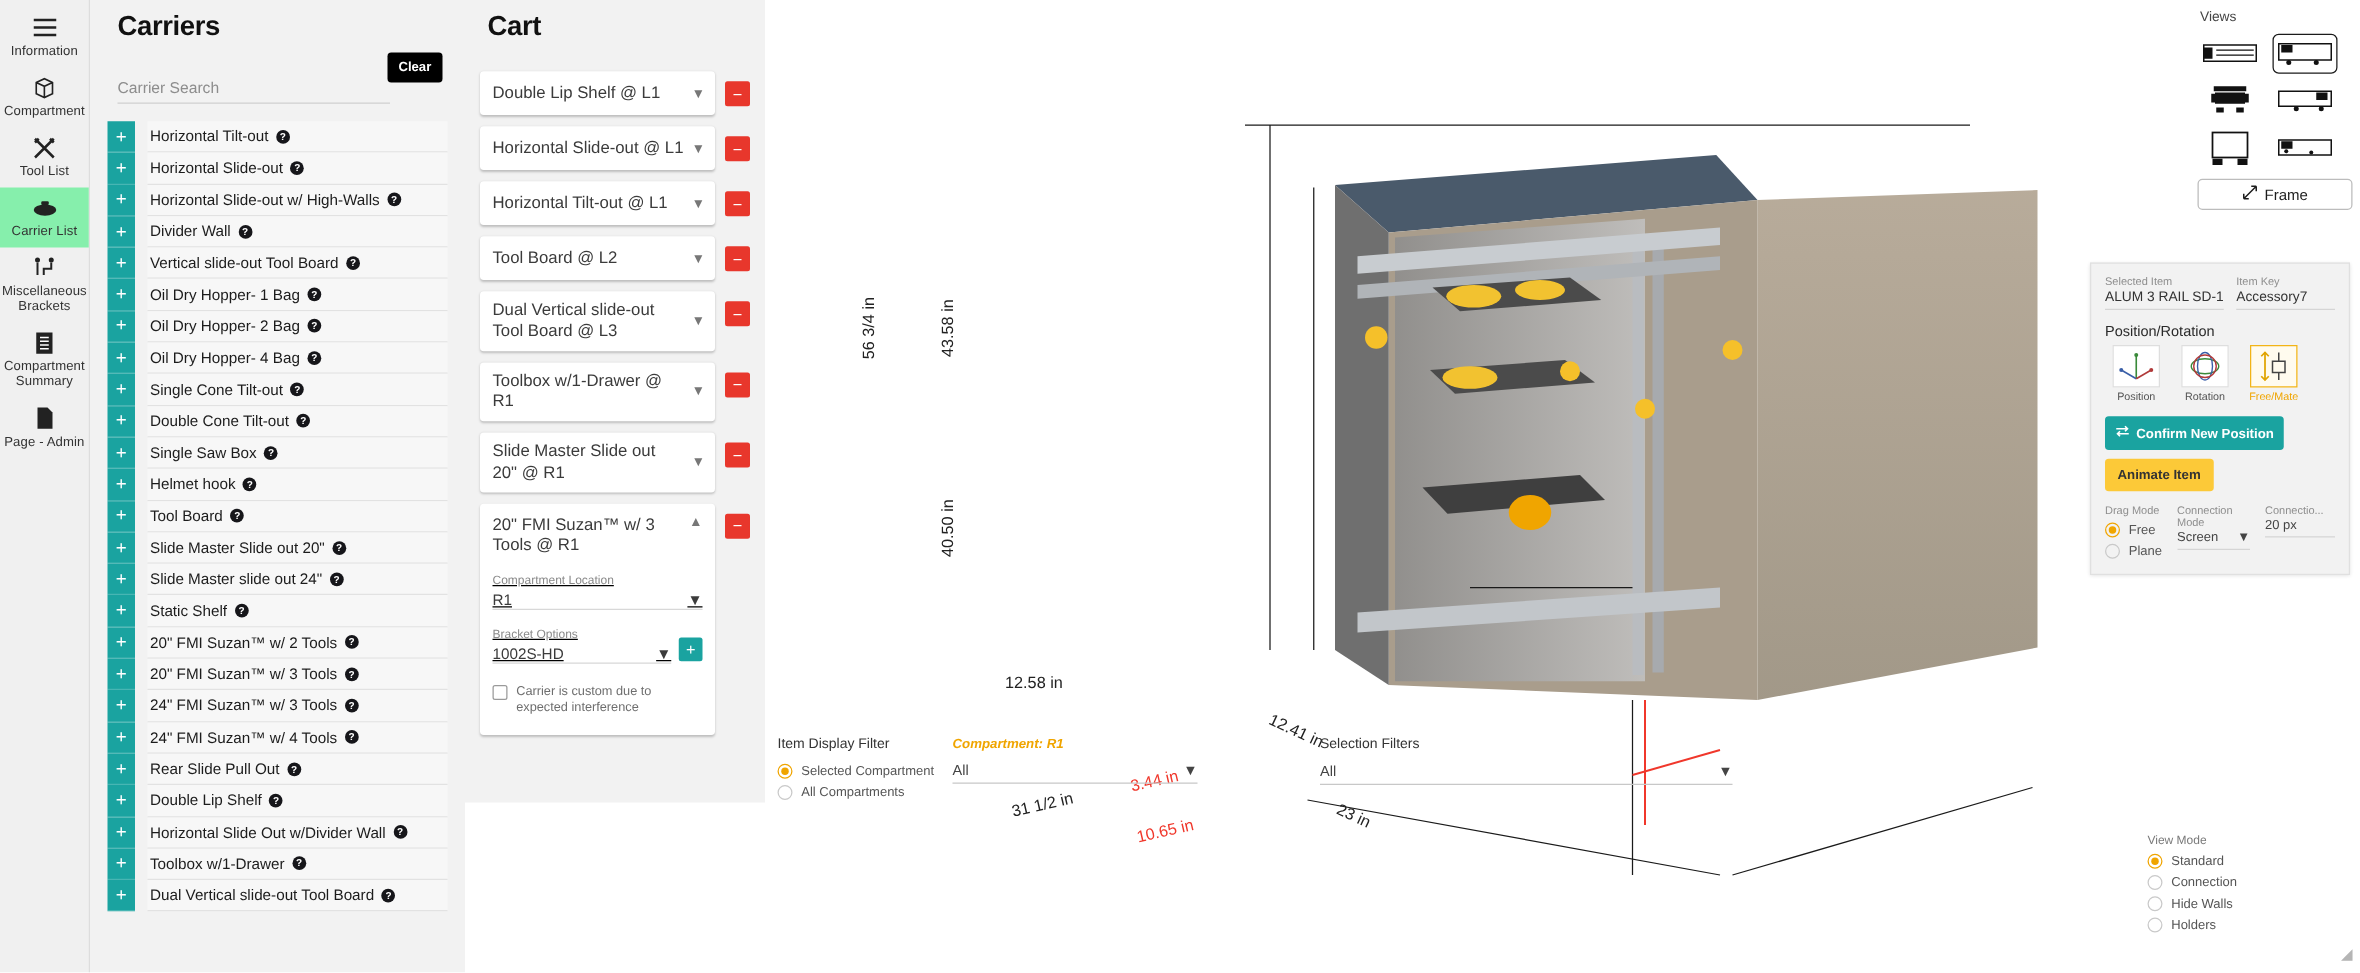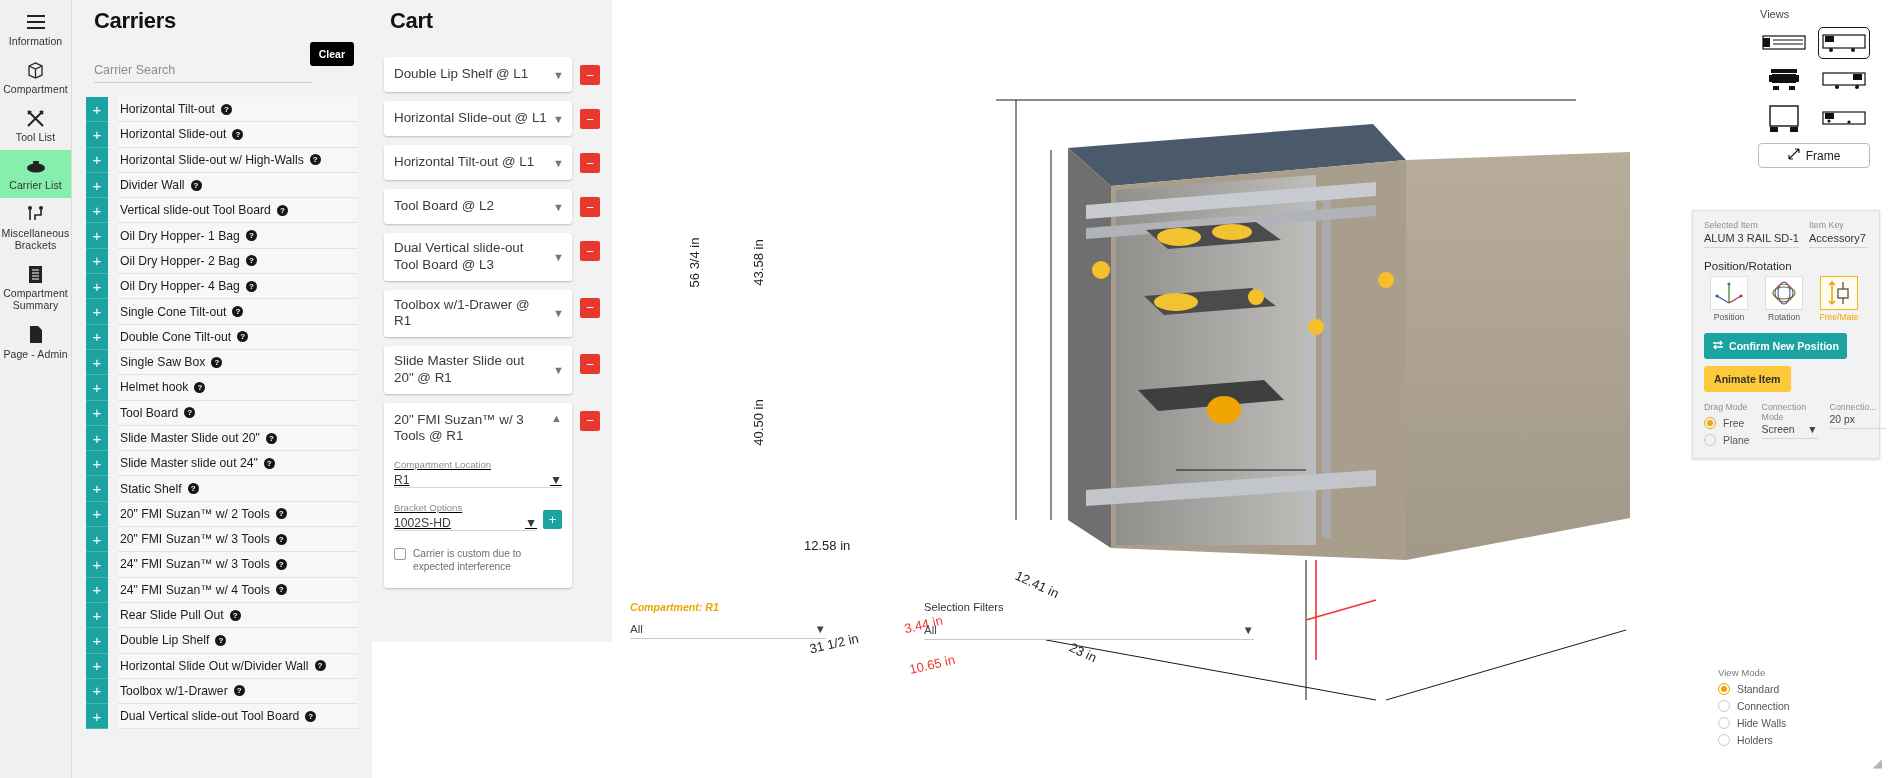--- a/index.html
+++ b/index.html
@@ -118,29 +118,29 @@
     position: absolute; right: 12px; top: 8px; width: 118px; text-align: left;
   }
   #views .panel-lbl { font-size: 11px; color: #444; margin-bottom: 7px; padding-left: 2px;}
   .view-grid { display: grid; grid-template-columns: 52px 52px; gap: 6px 8px; }
   .view-thumb {
     height: 32px; border: 1.5px solid transparent; border-radius: 5px;
     display: flex; align-items: center; justify-content: center; cursor: pointer;
   }
   .view-thumb.sel { border-color: #1b1b1b; }
   #frame-btn {
-    margin-top: 8px; width: 112px; height: 25px; background: #fff;
+    margin-top: 8px; width: 124px; height: 25px; background: #fff;
     border: 1px solid #bcbcbc; border-radius: 4px; cursor: pointer;
     display: flex; align-items: center; justify-content: center; gap: 6px;
     font-size: 12px; color: #1d1d1d; font-family: "Liberation Sans", sans-serif;
   }
 
   
   #props {
-    position: absolute; right: 8px; top: 210px; width: 188px;
+    position: absolute; right: 8px; top: 210px; width: 208px;
     background: #f2f2f2; border: 1px solid #e0e0e0; box-shadow: 0 1px 3px rgba(0,0,0,.12);
     padding: 9px 11px 12px 11px;
   }
   .p-row { display: flex; gap: 10px; }
   .p-fld { flex: 1; }
   .p-lbl { font-size: 8.8px; color: #8e8e8e; margin-bottom: 2px; }
   .p-val {
     font-size: 11px; color: #333; border-bottom: 1px solid #d5d5d5;
     padding-bottom: 3px; white-space: nowrap; overflow: hidden; text-overflow: ellipsis;
   }
@@ -761,20 +761,33 @@
         <div>
           <div class="p-lbl">Connectio...</div>
           <div class="sel-lite">
             <span>20 px</span>
           </div>
         </div>
       </div>
     </div>
 
     <div id="filters">
+      <div id="idf">
+        <div class="f-lbl">Item Display Filter</div>
+        <div id="idf-radios">
+            <div class="radio-row">
+              <span class="radio on"></span>
+              <span class="radio-txt">Selected Compartment</span>
+            </div>
+            <div class="radio-row">
+              <span class="radio"></span>
+              <span class="radio-txt">All Compartments</span>
+            </div>
+          </div>
+      </div>
       <div id="comp-sel">
         <div class="hint">Compartment: R1</div>
         <div class="uline-sel">
           <span>All</span>
           <span>▼</span>
         </div>
       </div>
       <div id="sel-filters">
         <div class="f-lbl">Selection Filters</div>
         <div class="uline-sel">

